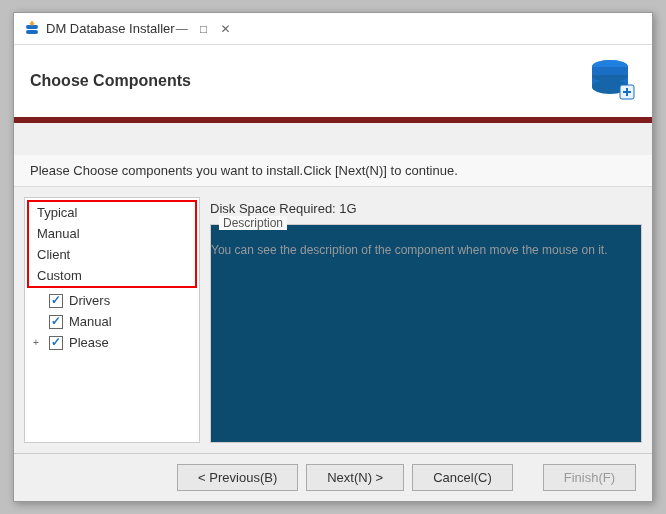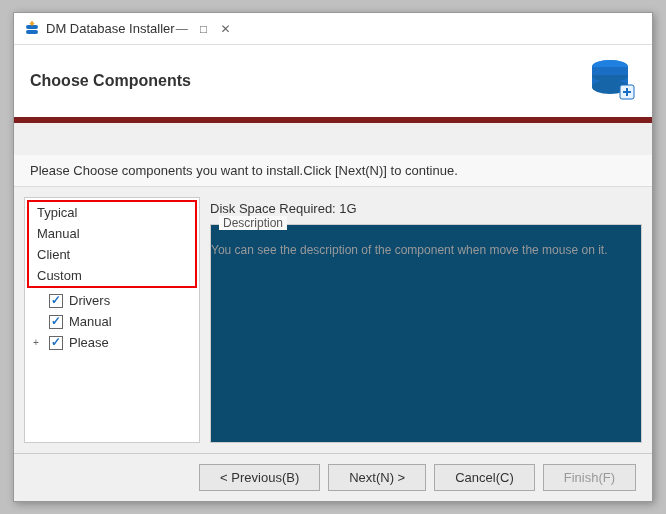--- a/index.html
+++ b/index.html
@@ -216,20 +216,21 @@
       cursor: pointer;
       font-size: 13px;
       color: #333;
       min-width: 90px;
       text-align: center;
     }
 
     .footer-btn:disabled {
       color: #999;
       cursor: default;
+      margin-left: 22px;
     }
   </style>
 </head>
 <body>
 
 <div class="window">
 
   <div class="title-bar">
     <div class="title-bar-left">
 

